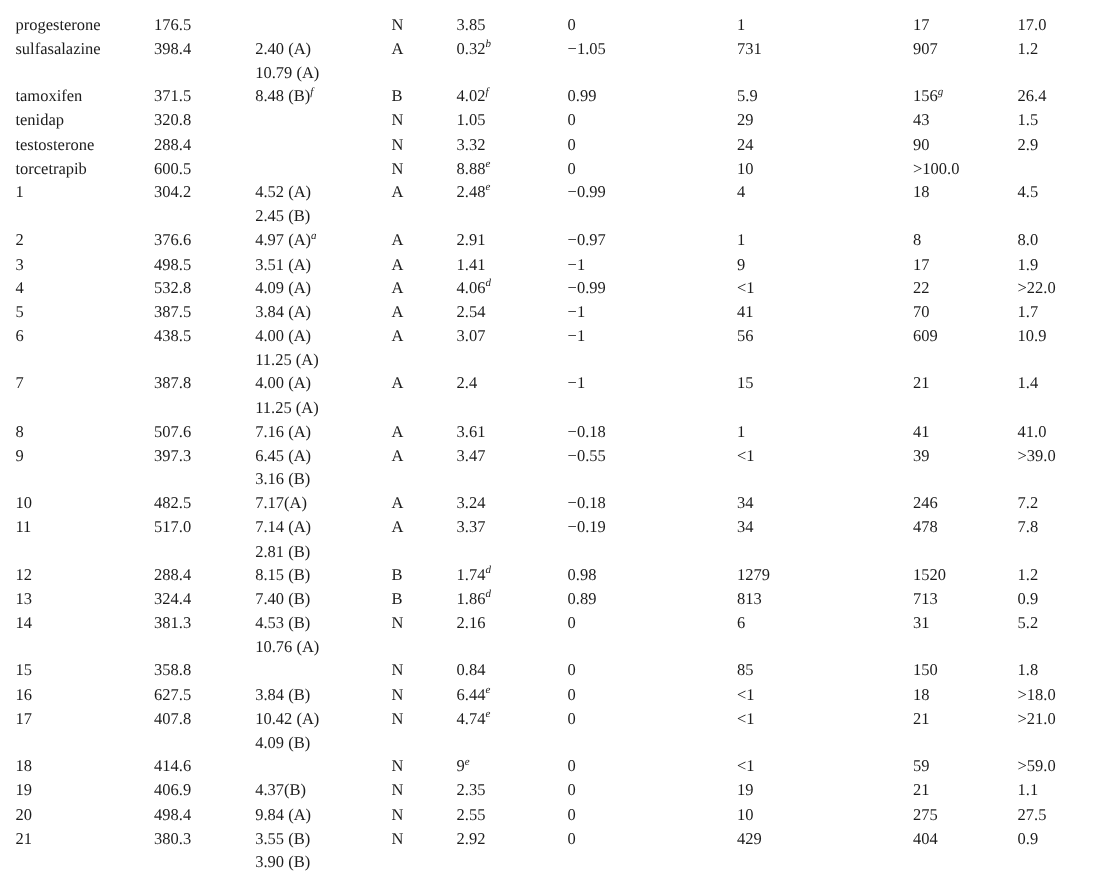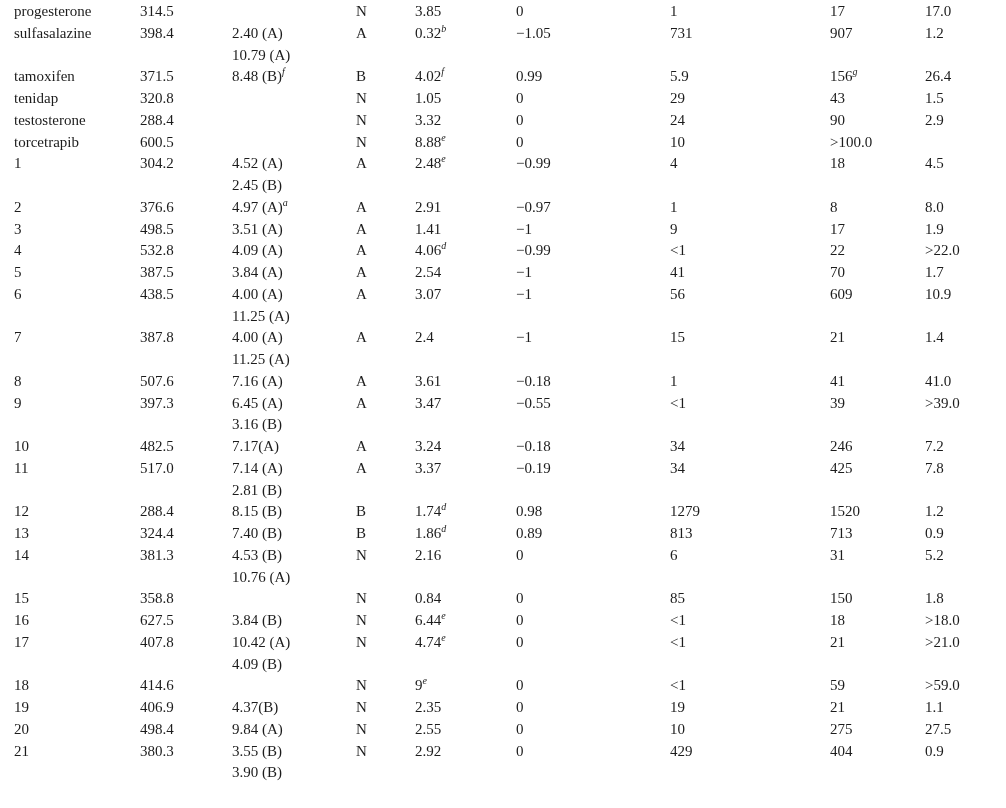--- a/index.html
+++ b/index.html
@@ -8,21 +8,21 @@
     height: 808px;
     background: #ffffff;
     overflow: hidden;
   }
   body {
     font-family: "Liberation Serif", "DejaVu Serif", serif;
     font-size: 15px;
     color: #1c1c1c;
   }
   .table-body {
-    padding-top: 1px;
+    padding-top: 13px;
   }
   .line {
     display: grid;
     grid-template-columns: 126px 92px 124px 59px 101px 154px 160px 95px 81px;
     padding-left: 14px;
     height: 21.75px;
     line-height: 21.75px;
     white-space: nowrap;
   }
   .line span {
@@ -36,21 +36,21 @@
     vertical-align: super;
     letter-spacing: 0.3px;
   }
 </style>
 </head>
 <body>
 
 <div class="table-body">
     <div class="line">
       <span>progesterone</span>
-      <span>314.5</span>
+      <span>176.5</span>
       <span></span>
       <span>N</span>
       <span>3.85</span>
       <span>0</span>
       <span>1</span>
       <span>17</span>
       <span>17.0</span>
     </div>
     <div class="line">
       <span>sulfasalazine</span>
@@ -272,21 +272,21 @@
       <span>7.2</span>
     </div>
     <div class="line">
       <span>11</span>
       <span>517.0</span>
       <span>7.14 (A)</span>
       <span>A</span>
       <span>3.37</span>
       <span>−0.19</span>
       <span>34</span>
-      <span>425</span>
+      <span>478</span>
       <span>7.8</span>
     </div>
     <div class="line">
       <span></span>
       <span></span>
       <span>2.81 (B)</span>
       <span></span>
       <span></span>
       <span></span>
       <span></span>

